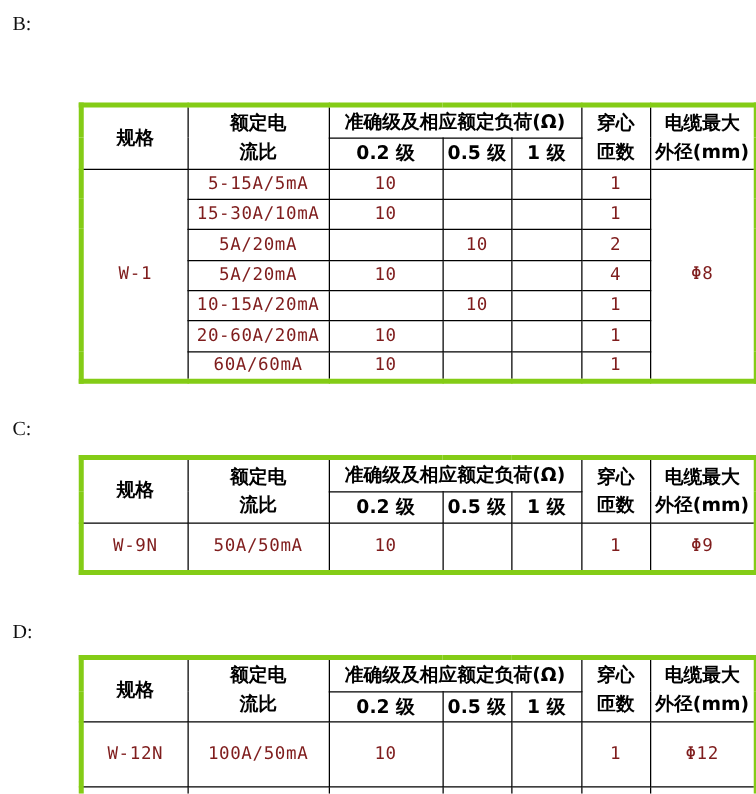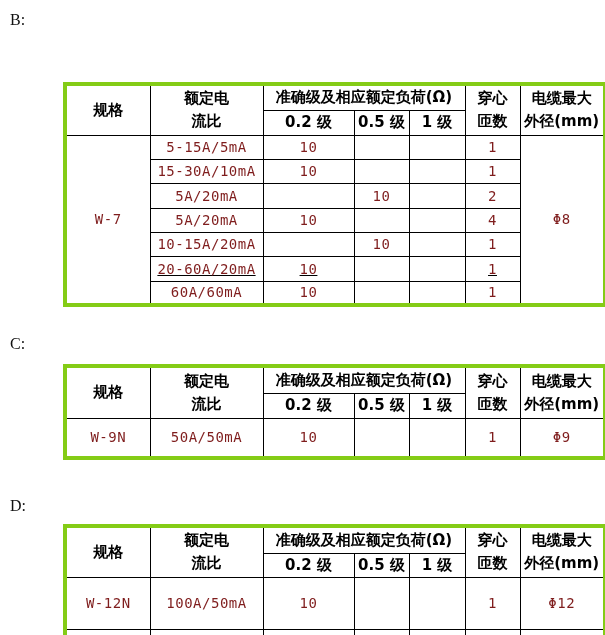--- a/index.html
+++ b/index.html
@@ -87,21 +87,21 @@
           <span class="hline">电缆最大</span>
           <span class="hline">外径(mm)</span>
         </th>
       </tr>
       <tr style="height:25px;">
         <th>0.2 级</th>
         <th>0.5 级</th>
         <th>1 级</th>
       </tr>
       <tr style="height:24px;">
-        <td class="data" rowspan="7">W-7</td>
+        <td class="data" rowspan="7">W-1</td>
         <td class="data">5-15A/5mA</td>
         <td class="data">10</td>
         <td class="data"></td>
         <td class="data"></td>
         <td class="data">1</td>
         <td class="data" rowspan="7">Φ8</td>
       </tr>
       <tr style="height:24px;">
         <td class="data">15-30A/10mA</td>
         <td class="data">10</td>
@@ -123,21 +123,21 @@
         <td class="data"></td>
         <td class="data">4</td>
       </tr>
       <tr style="height:24px;">
         <td class="data">10-15A/20mA</td>
         <td class="data"></td>
         <td class="data">10</td>
         <td class="data"></td>
         <td class="data">1</td>
       </tr>
-      <tr style="height:25px;text-decoration:underline;">
+      <tr style="height:25px;">
         <td class="data">20-60A/20mA</td>
         <td class="data">10</td>
         <td class="data"></td>
         <td class="data"></td>
         <td class="data">1</td>
       </tr>
       <tr style="height:24px;">
         <td class="data">60A/60mA</td>
         <td class="data">10</td>
         <td class="data"></td>

